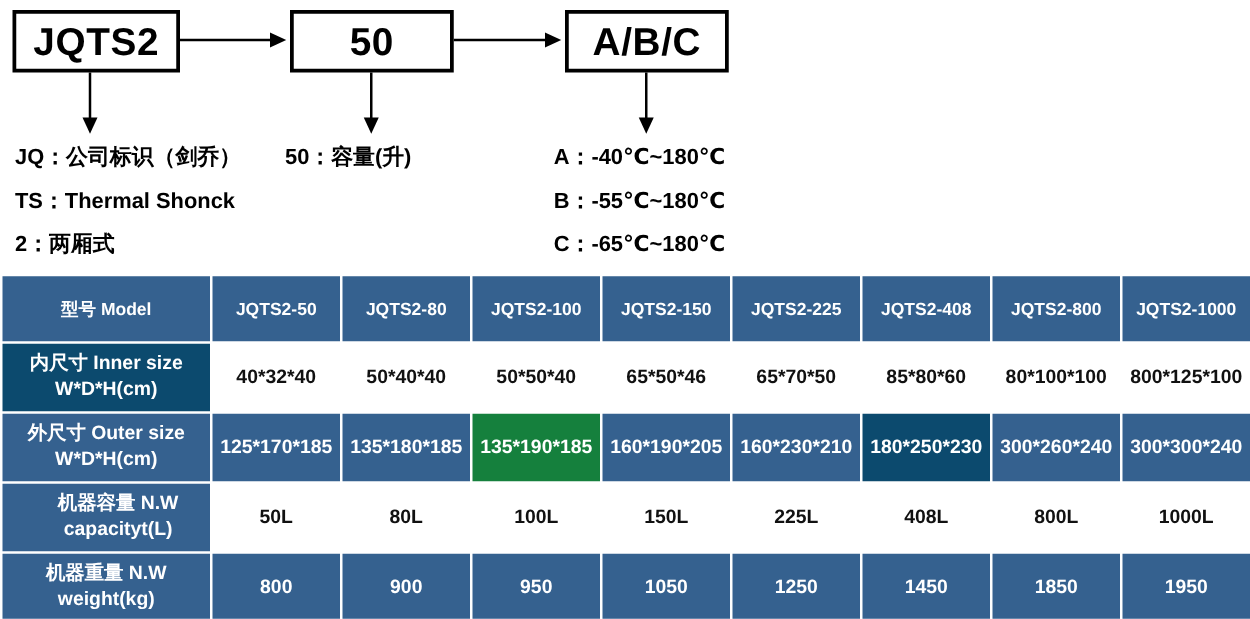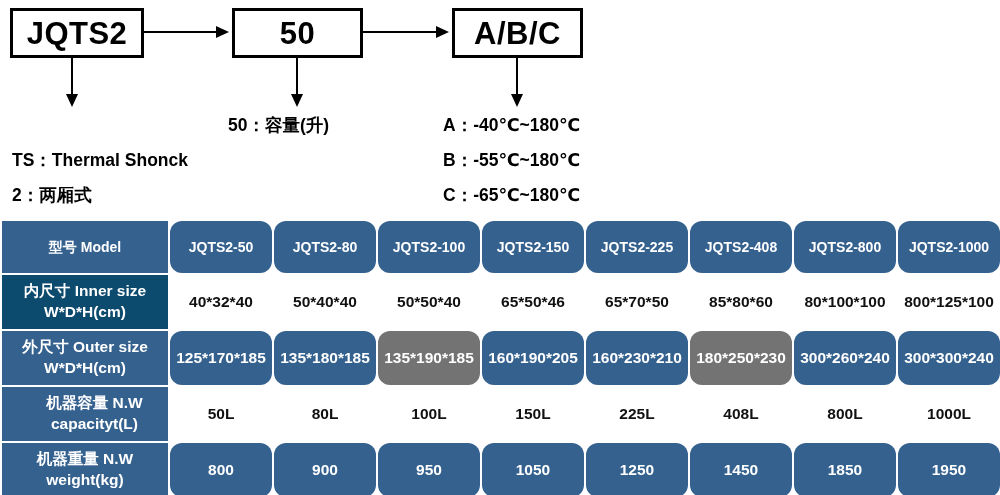--- a/index.html
+++ b/index.html
@@ -105,21 +105,20 @@
   tr.r-body td { height: 54px; font-size: 15.5px; }
 
   td.lbl {
     background: #35618F;
     color: #ffffff;
     font-size: 16px;
   }
   td.blue {
     background: #35618F;
     color: #ffffff;
-    border-radius: 12px;
   }
   td.white {
     background: #ffffff;
     color: #111111;
   }
   td.lbl .l2 { display: block; }
   .nowrap { white-space: nowrap; }
 </style>
 </head>
 <body>
@@ -144,20 +143,21 @@
 
   <div class="vline" style="left:71px; top:58px; height:38px;"></div>
   <div class="arrow-down" style="left:66px; top:94px;"></div>
 
   <div class="vline" style="left:296px; top:58px; height:38px;"></div>
   <div class="arrow-down" style="left:291px; top:94px;"></div>
 
   <div class="vline" style="left:516px; top:58px; height:38px;"></div>
   <div class="arrow-down" style="left:511px; top:94px;"></div>
 
+  <div class="legend" id="lg-jq">JQ：公司标识（剑乔）</div>
   <div class="legend" id="lg-ts">TS：Thermal Shonck</div>
   <div class="legend" id="lg-2">2：两厢式</div>
   <div class="legend" id="lg-50">50：容量(升)</div>
   <div class="legend" id="lg-a">A：-40℃~180℃</div>
   <div class="legend" id="lg-b">B：-55℃~180℃</div>
   <div class="legend" id="lg-c">C：-65℃~180℃</div>
 </div>
 
 <table id="spec-table">
   <colgroup>
@@ -197,24 +197,24 @@
         <td class="white nowrap">80*100*100</td>
         <td class="white nowrap">800*125*100</td>
       </tr>
       <tr class="r-body">
         <td class="lbl" style="background: rgb(53, 97, 143);">
           <span class="l2">外尺寸 Outer size</span>
           <span class="l2">W*D*H(cm)</span>
         </td>
         <td class="blue nowrap" style="background: rgb(53, 97, 143);">125*170*185</td>
         <td class="blue nowrap" style="background: rgb(53, 97, 143);">135*180*185</td>
-        <td class="blue nowrap" style="background: #737373;">135*190*185</td>
+        <td class="blue nowrap" style="background: #15803d;">135*190*185</td>
         <td class="blue nowrap" style="background: rgb(53, 97, 143);">160*190*205</td>
         <td class="blue nowrap" style="background: rgb(53, 97, 143);">160*230*210</td>
-        <td class="blue nowrap" style="background: #737373;">180*250*230</td>
+        <td class="blue nowrap" style="background: #0c4a6e;">180*250*230</td>
         <td class="blue nowrap" style="background: rgb(53, 97, 143);">300*260*240</td>
         <td class="blue nowrap" style="background: rgb(53, 97, 143);">300*300*240</td>
       </tr>
       <tr class="r-body">
         <td class="lbl" style="background: rgb(53, 97, 143); padding-left: 21px;">
           <span class="l2">机器容量 N.W</span>
           <span class="l2">capacityt(L)</span>
         </td>
         <td class="white nowrap">50L</td>
         <td class="white nowrap">80L</td>

